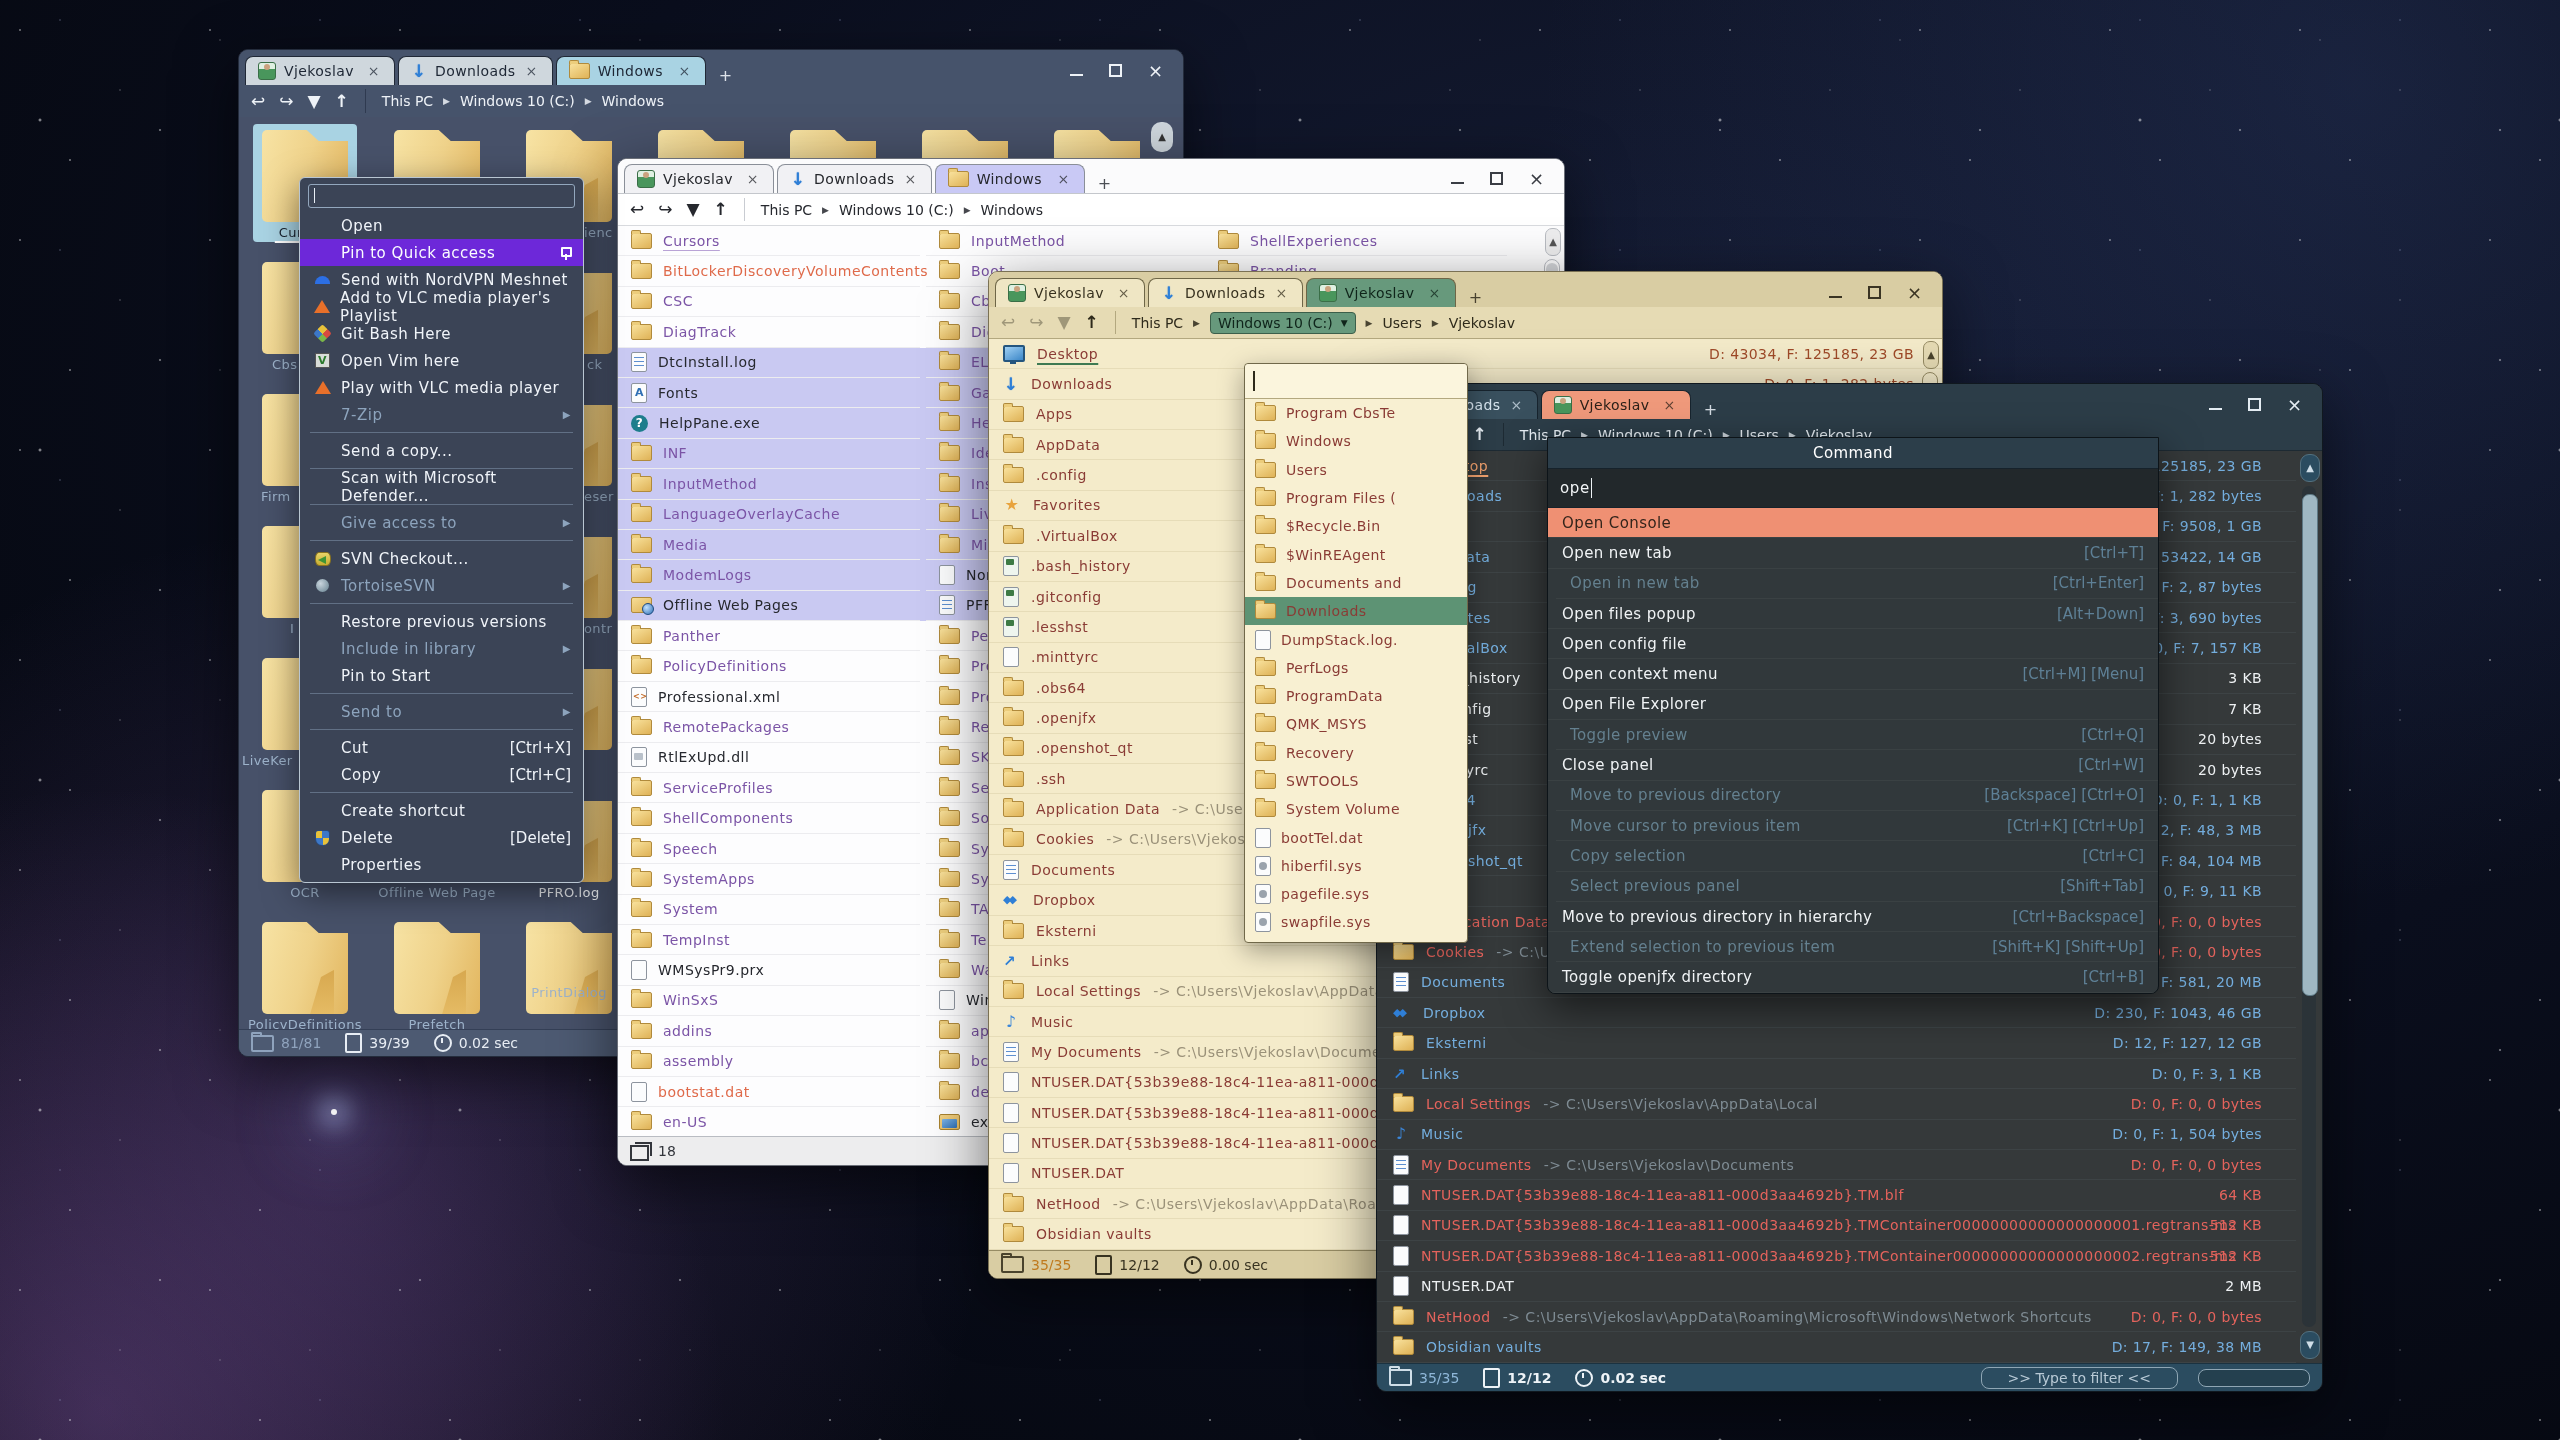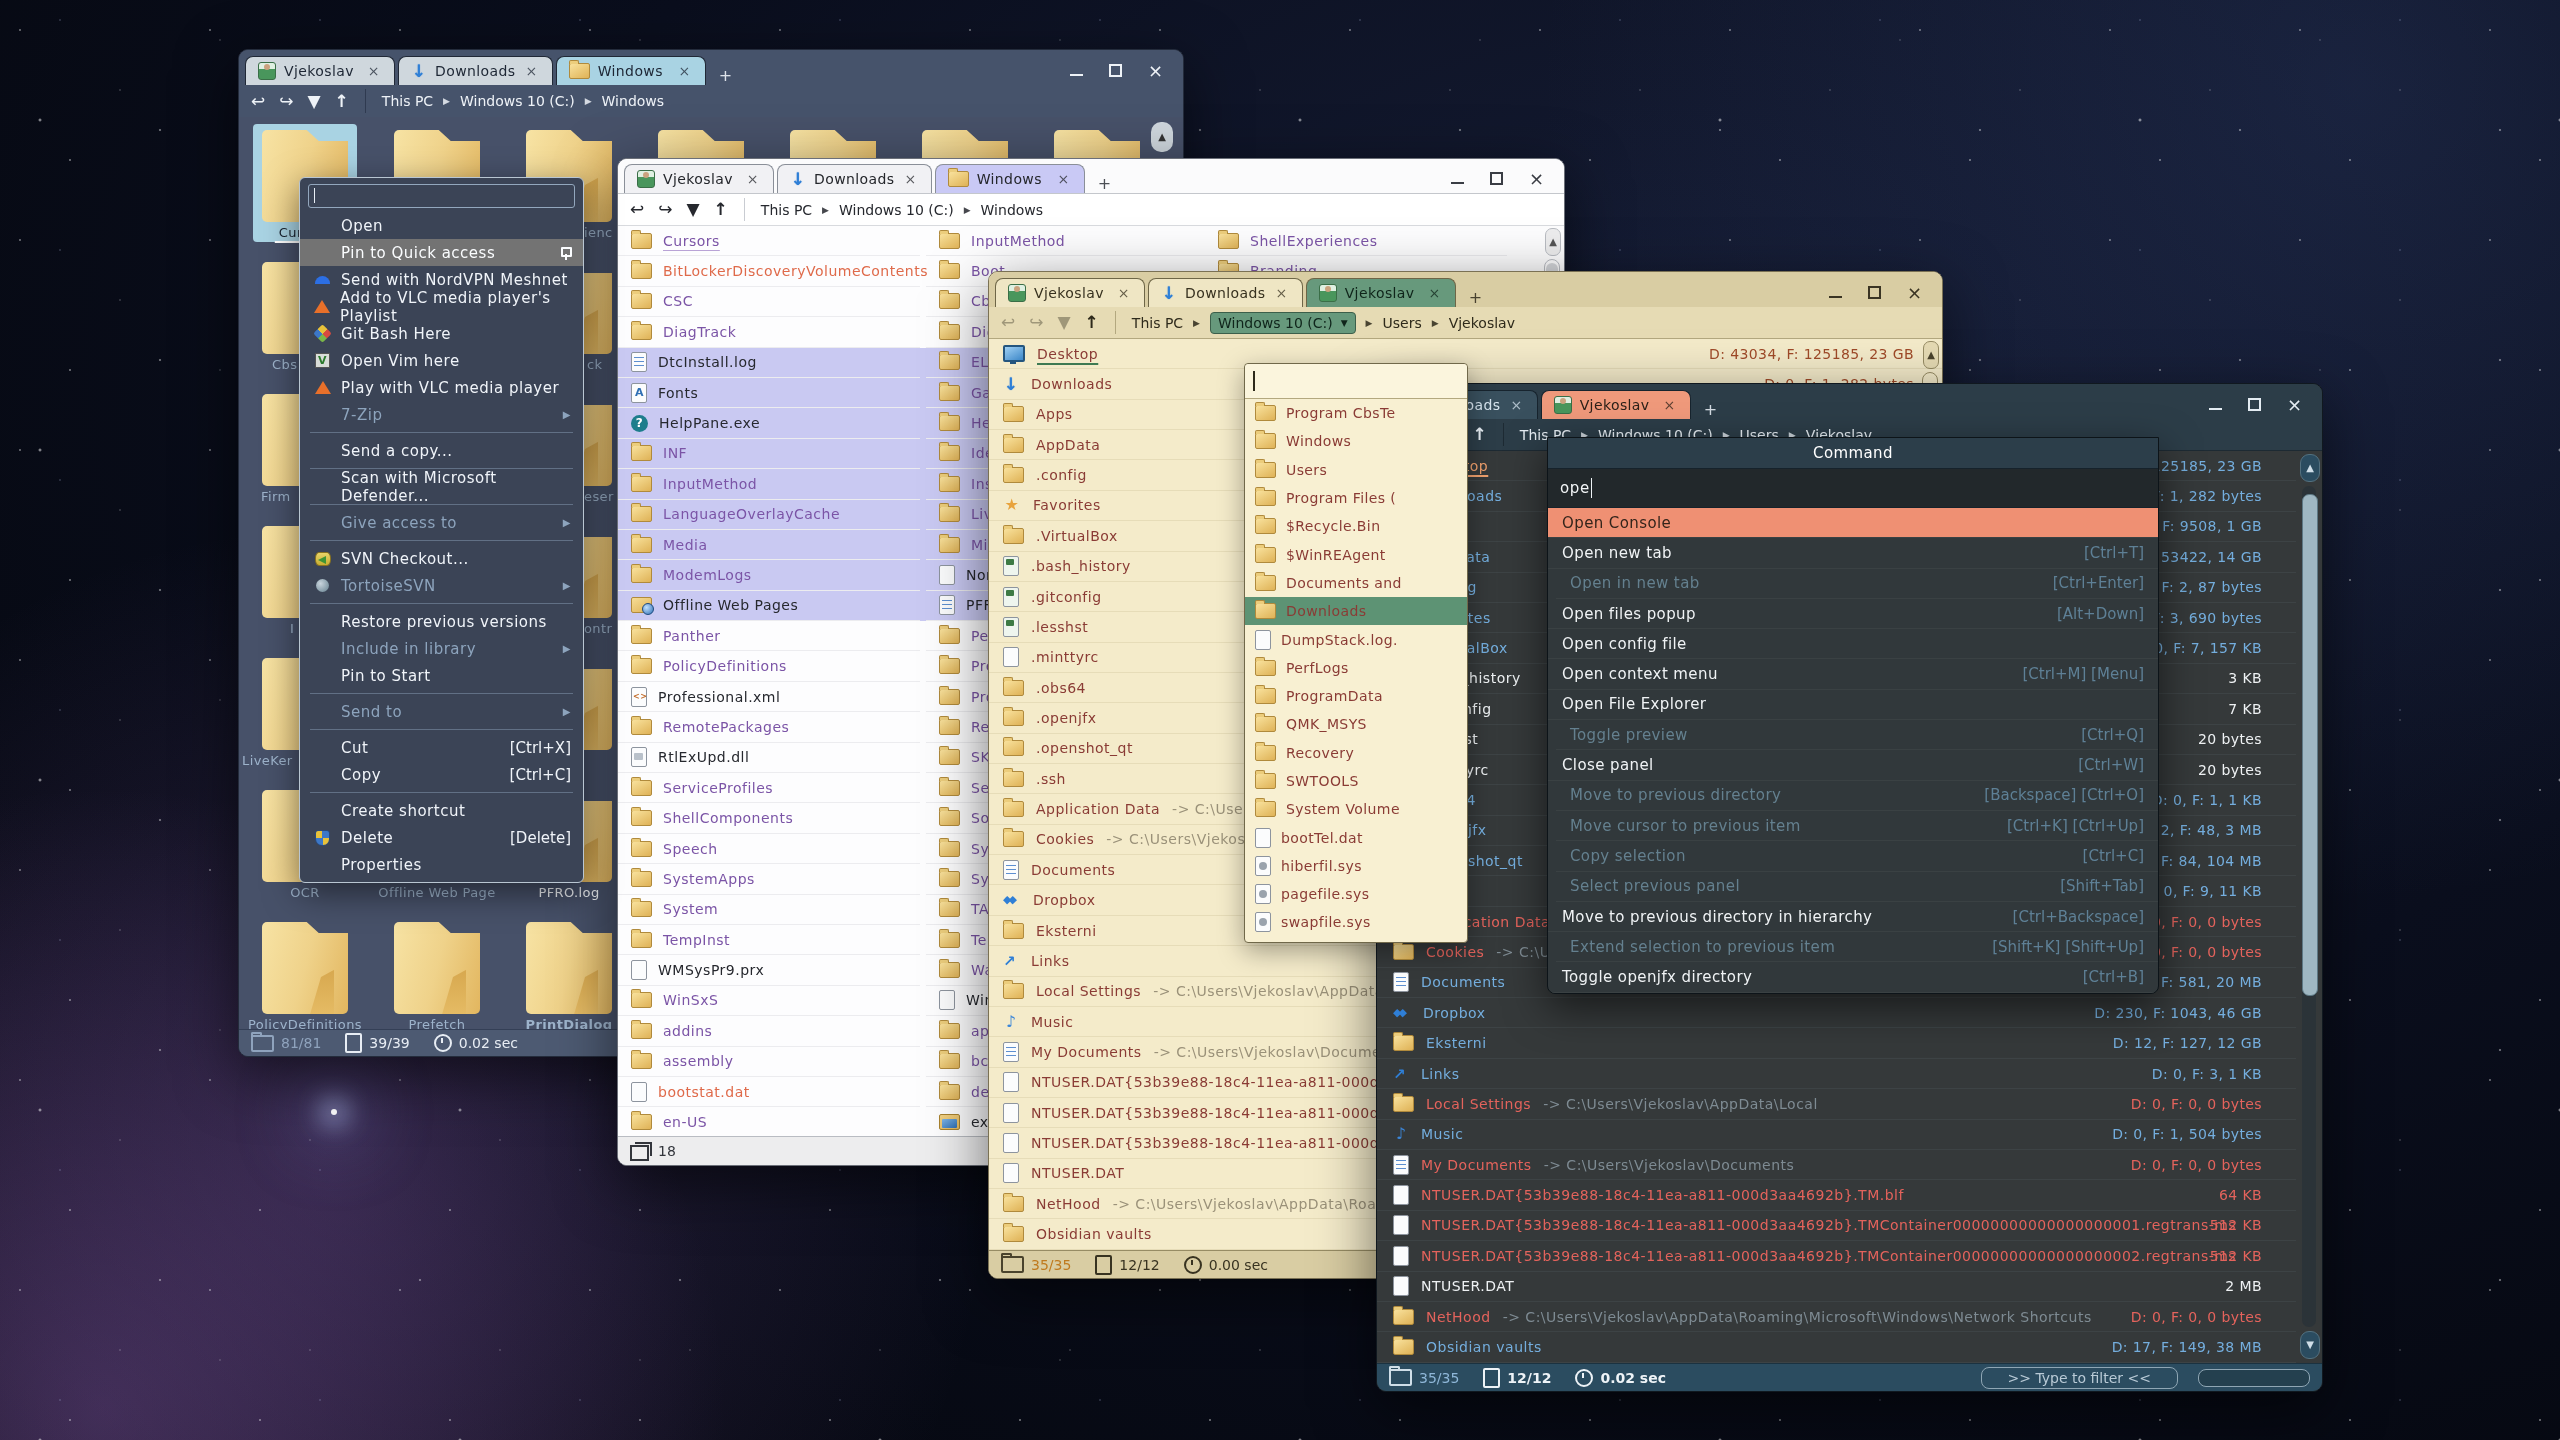--- a/index.html
+++ b/index.html
@@ -129,21 +129,21 @@
 
   
   #ctxmenu{position:absolute;left:60px;top:127px;width:283px;background:#3b4456;border:1px solid #b9c6d2;border-radius:6px;
     box-shadow:0 10px 34px rgba(0,0,0,.5);z-index:5;padding-bottom:4px;}
   #ctxmenu .cm-input{margin:6px 8px 4px;height:22px;border:1px solid #93a7bd;border-radius:3px;background:#38415300;position:relative;}
   #ctxmenu .cm-input::after{content:"";position:absolute;left:5px;top:3px;width:1px;height:15px;background:#e8eef5;}
   .cmitem{display:flex;align-items:center;gap:10px;height:25px;padding:1px 12px 1px 14px;font-size:15px;letter-spacing:.5px;color:#f0f4f9;}
   .cmitem .cicon{width:17px;display:flex;justify-content:center;}
   .cmitem.nicon{padding-left:41px;}
   .cmitem.dis{color:#8da4bd;}
-  .cmitem.hl{background:#737373;color:#fbfdff;}
+  .cmitem.hl{background:#6d28d9;color:#fbfdff;}
   .cmitem .csc{margin-left:auto;letter-spacing:0;}
   .cmsep{height:1px;background:#8295ad;margin:4px 10px;opacity:.55;}
 
   
   #w2{left:617px;top:158px;width:946px;height:1006px;background:#fdfdfe;border-color:#6b6f78;}
   #w2 .tabbar{background:#fbfbfc;border-bottom:1px solid #c4c7cc;}
   #w2 .tab{background:#f1f1f4;color:#24262b;border-color:#8a8f98;}
   #w2 .tab.active{background:#c9c9f5;}
   #w2 .newtab,#w2 .wctrls{color:#3a3d44;}
   #w2 .toolbar{top:35px;background:#ffffff;color:#26282e;border-bottom:1px solid #d8dade;}
@@ -416,21 +416,21 @@
       <div class="gridlabel" style="top: 372px; left: 22px;">Firm</div>
       <div class="gridlabel" style="top: 372px; left: 345px; text-align: center;">eser</div>
       <div class="gridlabel" style="top: 504px; left: 51px;">I</div>
       <div class="gridlabel" style="top: 504px; left: 345px;">ontr</div>
       <div class="gridlabel" style="top: 636px; left: 3px;">LiveKer</div>
       <div class="gridlabel" style="top: 768px; left: 66px; transform: translateX(-50%);">OCR</div>
       <div class="gridlabel" style="top: 768px; left: 198px; transform: translateX(-50%);">Offline Web Page</div>
       <div class="gridlabel file" style="top: 768px; left: 330px; transform: translateX(-50%);">PFRO.log</div>
       <div class="gridlabel" style="top: 900px; left: 66px; transform: translateX(-50%);">PolicyDefinitions</div>
       <div class="gridlabel" style="top: 900px; left: 198px; transform: translateX(-50%);">Prefetch</div>
-      <div class="gridlabel" style="top: 900px; left: 330px; transform: translateX(-50%); font-weight: bold;">PrintDialog</div>
+      <div class="gridlabel" style="top: 868px; left: 330px; transform: translateX(-50%);">PrintDialog</div>
     </div>
   <div class="vscroll" style="right:8px;top:110px;bottom:40px;border:2px solid #cfd7dd;">
     <div class="sc-arrow" style="top:-40px;background:#cfd7dd;color:#333;border-radius:10px;">▲</div>
     <div style="position:absolute;left:2px;right:2px;top:4px;height:220px;border-radius:8px;background:#cfd7dd;"></div>
   </div>
   <div class="statusbar">
     <span class="scount dimcount">
         <span class="mfold"></span>
         <span>81/81</span>
       </span>

